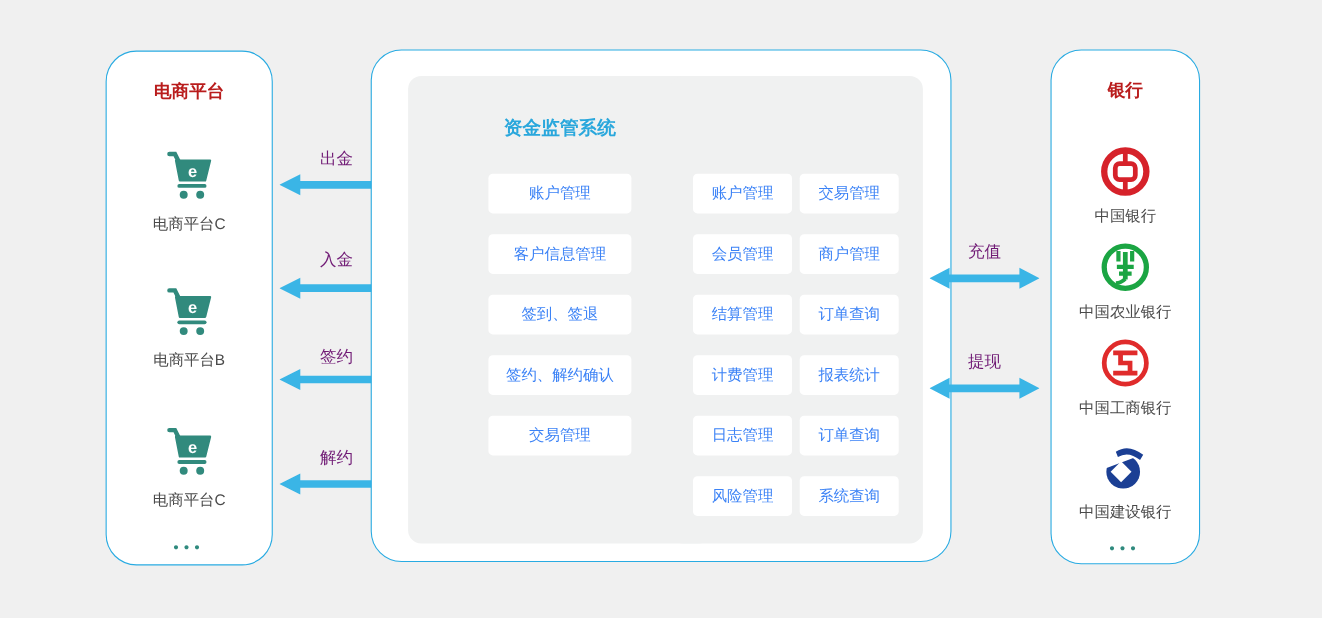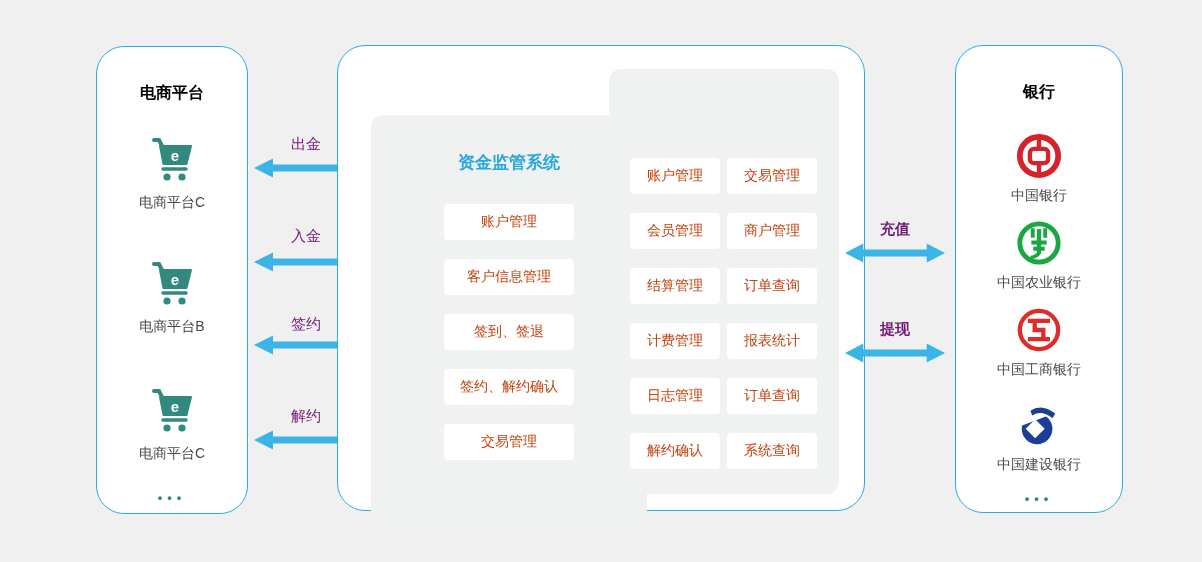--- a/index.html
+++ b/index.html
@@ -1,48 +1,48 @@
 <!DOCTYPE html>
 <html><head>
 <meta charset="utf-8">
 <style>
   html,body{margin:0;padding:0;background:#f0f0f0;font-family:"Liberation Sans","DejaVu Sans",sans-serif;}
   .canvas{position:relative;width:1202px;height:562px;background:#f0f0f0;overflow:hidden;}
 
   .panel{position:absolute;background:#ffffff;border:1px solid #29abe2;border-radius:28px;box-sizing:border-box;}
   .left-panel{left:96px;top:46px;width:152px;height:468px;}
   .mid-panel{left:337px;top:45px;width:528px;height:466px;}
-  .right-panel{left:955px;top:45px;width:168px;height:468px;}
-
-  .panel-title{margin-top:36px;text-align:center;font-size:16px;font-weight:bold;color:#000000;}
+  .right-panel{left:955px;top:45px;width:136px;height:468px;}
+
+  .panel-title{margin-top:26px;text-align:center;font-size:16px;font-weight:bold;color:#b91c1c;}
 
   .inner{position:absolute;top:23px;height:425px;background:#f0f1f1;border-radius:12px;}
-  .inner-left{left:33px;width:276px;margin-top:46px;}
+  .inner-left{left:33px;width:276px;}
   .inner-right{left:271px;width:230px;}
   .inner-title{padding-top:36px;text-align:center;font-size:17px;font-weight:bold;color:#29a7dc;}
 
   .items-col{position:absolute;top:89px;left:0;right:0;display:flex;flex-direction:column;align-items:center;gap:19px;}
   .items-grid{position:absolute;top:89px;left:21px;display:grid;grid-template-columns:90px 90px;gap:19px 7px;}
-  .item-box{width:130px;height:36px;background:#ffffff;border-radius:4px;color:#c2410c;font-size:14px;
+  .item-box{width:130px;height:36px;background:#ffffff;border-radius:4px;color:#3b82f6;font-size:14px;
             display:flex;align-items:center;justify-content:center;white-space:nowrap;}
   .item-box.small{width:90px;}
 
   .platform{position:absolute;left:0;right:0;text-align:center;}
   .platform-label{margin-top:7px;font-size:14px;color:#4a4a4a;}
 
   .bank{position:absolute;left:0;right:0;text-align:center;}
   .bank-label{margin-top:4px;font-size:14px;color:#4a4a4a;}
 
   .ellipsis{position:absolute;left:0;right:0;text-align:center;color:#2f8a7e;font-size:13px;
             font-weight:bold;letter-spacing:5px;}
 
   .arrow{position:absolute;width:104px;height:26px;}
   .arrow svg{display:block;width:100%;height:100%;}
   .arrow-label{position:absolute;width:104px;text-align:center;font-size:15px;color:#701a75;}
-  .ra{width:100px;font-weight:bold;}
+  .ra{width:100px;}
 </style>
 </head>
 <body>
 
 <div class="canvas">
 
   <div class="panel left-panel">
     <div class="panel-title">电商平台</div>
 
     <div class="platform" style="top:88px;">
@@ -136,21 +136,21 @@
         <div class="item-box small">账户管理</div>
         <div class="item-box small">交易管理</div>
         <div class="item-box small">会员管理</div>
         <div class="item-box small">商户管理</div>
         <div class="item-box small">结算管理</div>
         <div class="item-box small">订单查询</div>
         <div class="item-box small">计费管理</div>
         <div class="item-box small">报表统计</div>
         <div class="item-box small">日志管理</div>
         <div class="item-box small">订单查询</div>
-        <div class="item-box small">解约确认</div>
+        <div class="item-box small">风险管理</div>
         <div class="item-box small">系统查询</div>
       </div>
     </div>
   </div>
 
   <div class="arrow-label ra" style="left:845px;top:220px;">充值</div>
   <div class="arrow ra" style="left:845px;top:240px;">
     <svg viewBox="0 0 104 26" preserveAspectRatio="none">
         <polygon points="0,13 19,3.5 19,9.5 85,9.5 85,3.5 104,13 85,22.5 85,16.5 19,16.5 19,22.5" fill="#3ab5e6"></polygon>
       </svg>

